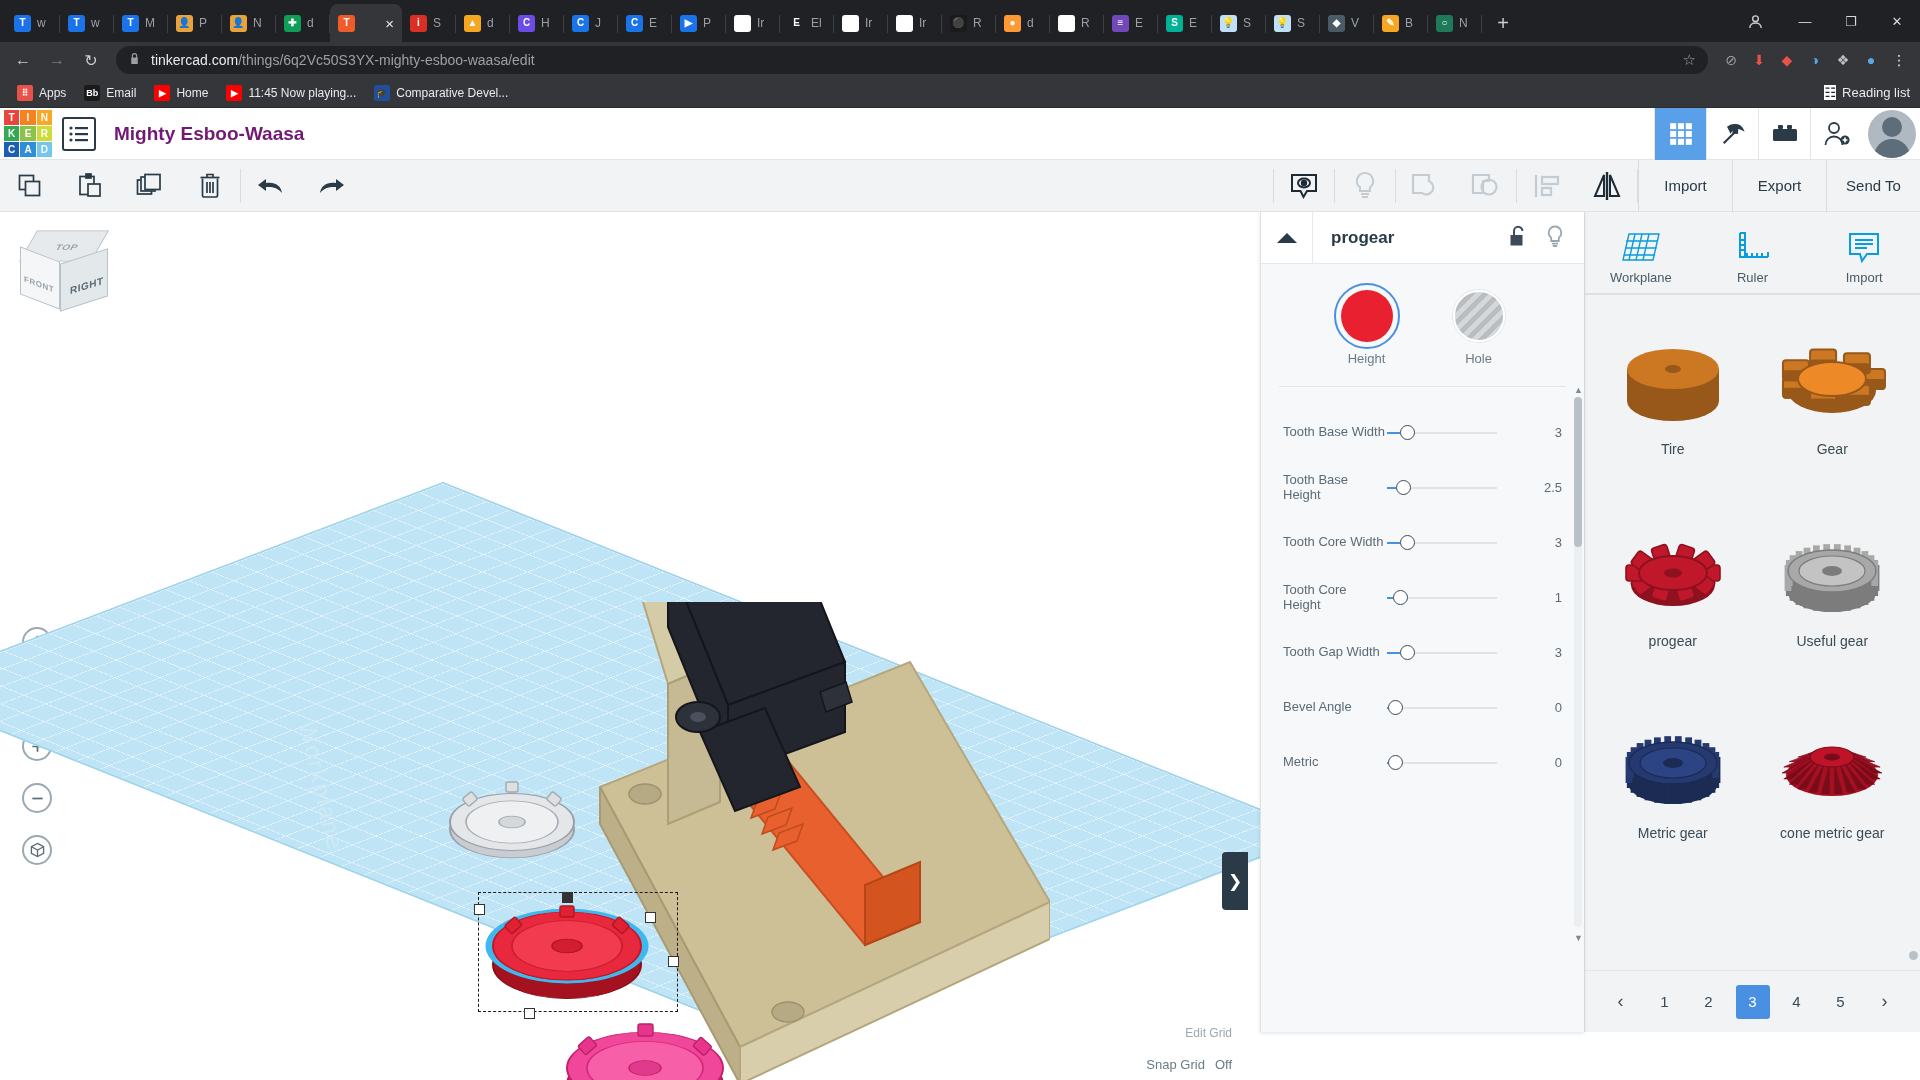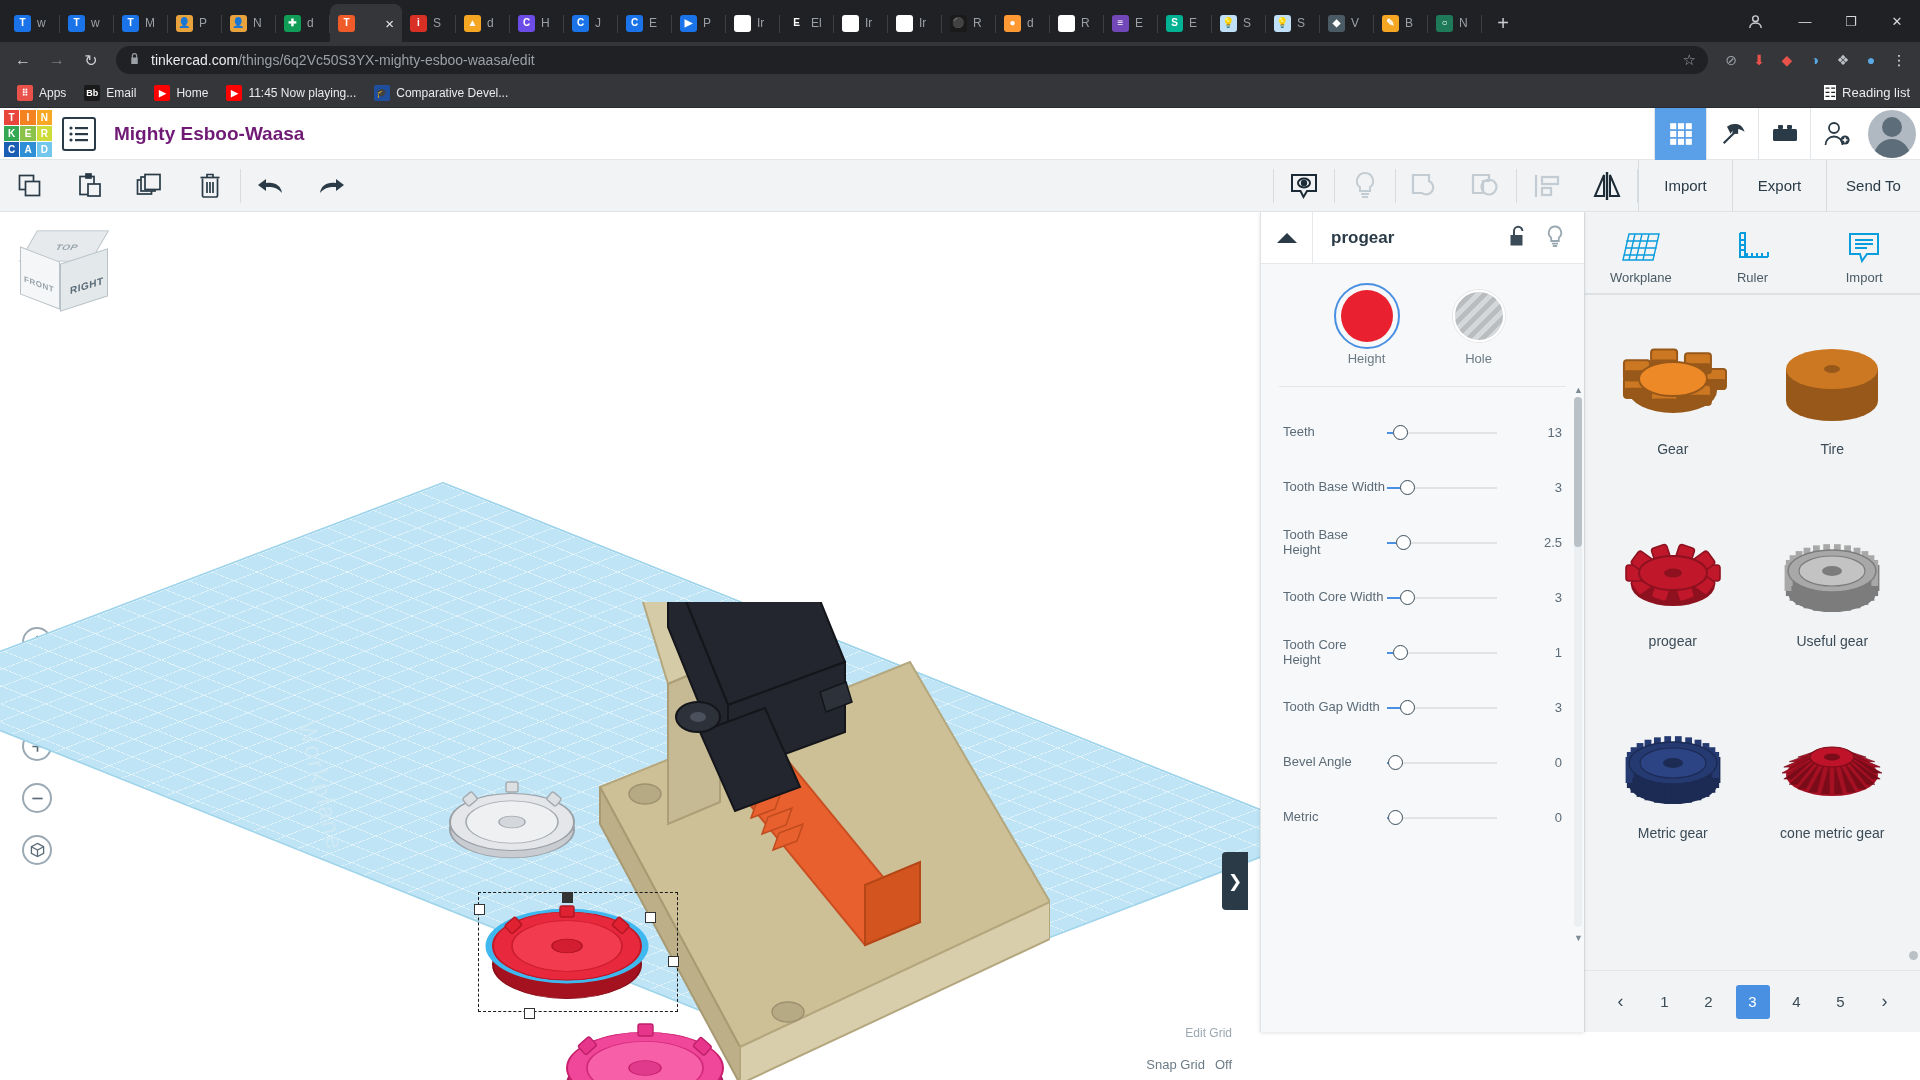--- a/index.html
+++ b/index.html
@@ -1059,29 +1059,20 @@
         <div class="swatch-item">
           <div class="swatch hole"></div>
           <div class="swatch-label">Hole</div>
         </div>
       </div>
 
       <div class="props-divider"></div>
 
       <div class="param-scroll">
         <div id="param-container">
-            <div class="param-row">
-              <div class="param-label">Teeth</div>
-              <div class="slider">
-                <div class="track"></div>
-                <div class="fill" style="width: 6px;"></div>
-                <div class="knob" style="left: 6px;"></div>
-              </div>
-              <div class="param-value">13</div>
-            </div>
             <div class="param-row">
               <div class="param-label">Tooth Base Width</div>
               <div class="slider">
                 <div class="track"></div>
                 <div class="fill" style="width: 13px;"></div>
                 <div class="knob" style="left: 13px;"></div>
               </div>
               <div class="param-value">3</div>
             </div>
             <div class="param-row">
@@ -1179,47 +1170,47 @@
           <div>Import</div>
         </div>
       </div>
       <div class="rb-sep"></div>
 
       <div class="rb-sep"></div>
 
       <div class="shape-grid" id="shape-grid">
         <div class="shape-cell">
             <div class="shape-art"><svg width="128" height="96" viewBox="0 0 128 96">
+      <ellipse cx="64" cy="68" rx="46" ry="20" fill="#975819"></ellipse>
+      <rect x="18" y="36" width="92" height="32" fill="#975819"></rect>
+      <ellipse cx="64" cy="36" rx="46" ry="20" fill="#cc7722"></ellipse>
+      <ellipse cx="64" cy="36" rx="8" ry="4" fill="#975819"></ellipse>
+    </svg></div>
+            <div class="sname">Tire</div>
+          </div>
+          <div class="shape-cell">
+            <div class="shape-art"><svg width="128" height="96" viewBox="0 0 128 96">
       <ellipse cx="64" cy="58" rx="44" ry="22" fill="#975819"></ellipse>
                 <rect x="91" y="36" width="26" height="20" rx="3" fill="#cc7722" stroke="#975819" stroke-width="2"></rect>
                 <rect x="91" y="46" width="26" height="11" rx="3" fill="#975819"></rect>
                 <rect x="75.93959207434935" y="51.6366296493606" width="26" height="20" rx="3" fill="#cc7722" stroke="#975819" stroke-width="2"></rect>
                 <rect x="75.93959207434935" y="61.6366296493606" width="26" height="11" rx="3" fill="#975819"></rect>
                 <rect x="42.09916264174743" y="55.49855824363647" width="26" height="20" rx="3" fill="#cc7722" stroke="#975819" stroke-width="2"></rect>
                 <rect x="42.09916264174743" y="65.49855824363647" width="26" height="11" rx="3" fill="#975819"></rect>
                 <rect x="14.961245283903239" y="44.67767478235116" width="26" height="20" rx="3" fill="#cc7722" stroke="#975819" stroke-width="2"></rect>
                 <rect x="14.961245283903239" y="54.67767478235116" width="26" height="11" rx="3" fill="#975819"></rect>
                 <rect x="14.961245283903231" y="27.32232521764884" width="26" height="20" rx="3" fill="#cc7722" stroke="#975819" stroke-width="2"></rect>
                 <rect x="14.961245283903231" y="37.32232521764884" width="26" height="11" rx="3" fill="#975819"></rect>
                 <rect x="42.09916264174741" y="16.501441756363526" width="26" height="20" rx="3" fill="#cc7722" stroke="#975819" stroke-width="2"></rect>
                 <rect x="42.09916264174741" y="26.501441756363526" width="26" height="11" rx="3" fill="#975819"></rect>
                 <rect x="75.93959207434933" y="20.3633703506394" width="26" height="20" rx="3" fill="#cc7722" stroke="#975819" stroke-width="2"></rect>
                 <rect x="75.93959207434933" y="30.3633703506394" width="26" height="11" rx="3" fill="#975819"></rect>
       <ellipse cx="64" cy="46" rx="34" ry="17" fill="#ed8a27" stroke="#975819" stroke-width="2"></ellipse>
     </svg></div>
             <div class="sname">Gear</div>
-          </div>
-          <div class="shape-cell">
-            <div class="shape-art"><svg width="128" height="96" viewBox="0 0 128 96">
-      <ellipse cx="64" cy="68" rx="46" ry="20" fill="#975819"></ellipse>
-      <rect x="18" y="36" width="92" height="32" fill="#975819"></rect>
-      <ellipse cx="64" cy="36" rx="46" ry="20" fill="#cc7722"></ellipse>
-      <ellipse cx="64" cy="36" rx="8" ry="4" fill="#975819"></ellipse>
-    </svg></div>
-            <div class="sname">Tire</div>
           </div>
           <div class="shape-cell">
             <div class="shape-art"><svg width="128" height="96" viewBox="0 0 128 96">
       <ellipse cx="64" cy="60" rx="42" ry="21" fill="#8e1120"></ellipse>
                 <rect x="93" y="40" width="18" height="16" rx="3" fill="#c0172b" stroke="#8e1120" stroke-width="1.6" transform="rotate(0 102 48)"></rect>
                 <rect x="85.742645786248" y="51.16791979355699" width="18" height="16" rx="3" fill="#c0172b" stroke="#8e1120" stroke-width="1.6" transform="rotate(36 94.742645786248 59.16791979355699)"></rect>
                 <rect x="66.742645786248" y="58.07007380960792" width="18" height="16" rx="3" fill="#c0172b" stroke="#8e1120" stroke-width="1.6" transform="rotate(72 75.742645786248 66.07007380960792)"></rect>
                 <rect x="43.257354213752" y="58.07007380960792" width="18" height="16" rx="3" fill="#c0172b" stroke="#8e1120" stroke-width="1.6" transform="rotate(108 52.257354213752 66.07007380960792)"></rect>
                 <rect x="24.257354213752002" y="51.16791979355699" width="18" height="16" rx="3" fill="#c0172b" stroke="#8e1120" stroke-width="1.6" transform="rotate(144 33.257354213752 59.16791979355699)"></rect>
                 <rect x="17" y="40" width="18" height="16" rx="3" fill="#c0172b" stroke="#8e1120" stroke-width="1.6" transform="rotate(180 26 48)"></rect>

